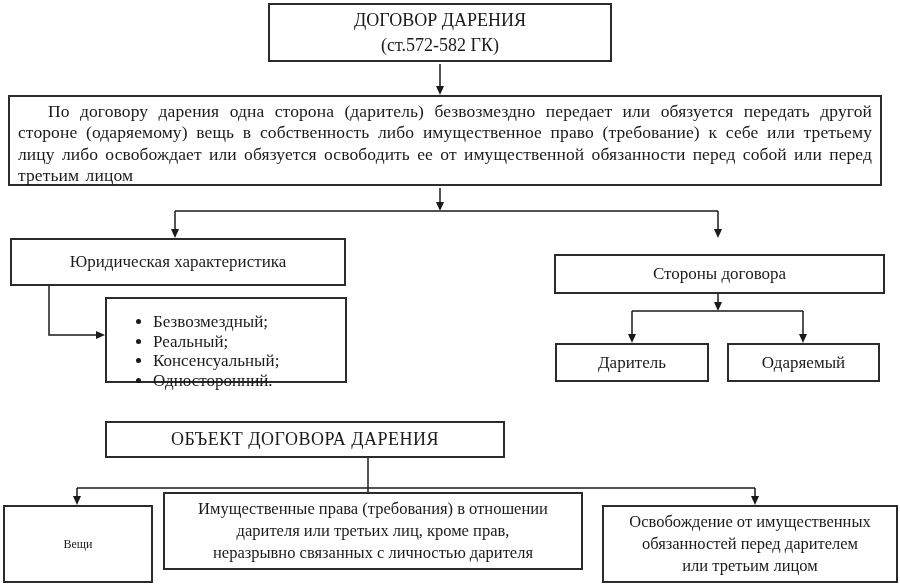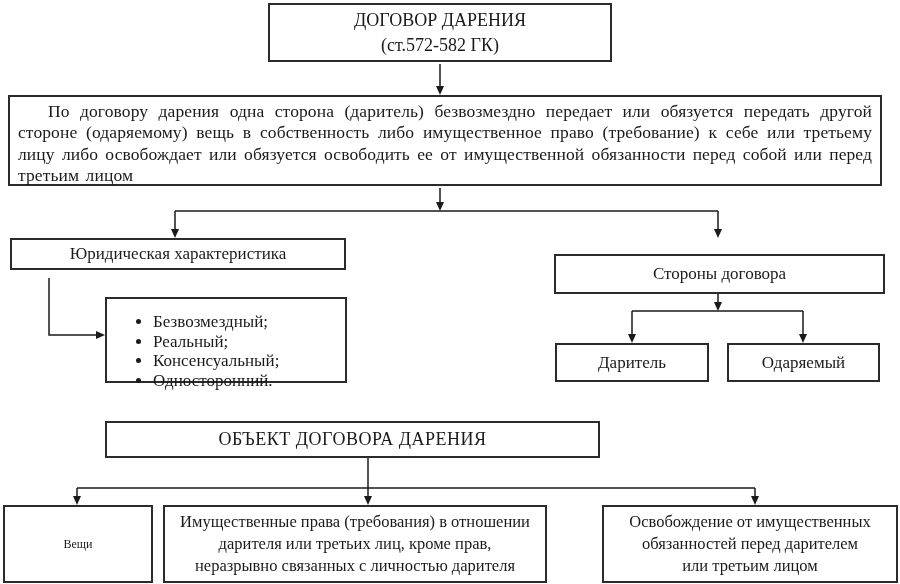--- a/index.html
+++ b/index.html
@@ -20,33 +20,33 @@
   
   .definition-box{
     left:8px;top:95px;width:874px;height:91px;
     display:block;padding:4px 8px;text-align:justify;
   }
   .definition-box p{
     margin:0;font-size:17.5px;line-height:21.3px;text-indent:30px;
     letter-spacing:0.1px;word-spacing:2px;
   }
   
-  .legal-box{left:10px;top:238px;width:336px;height:32px;font-size:17px;}
+  .legal-box{left:10px;top:238px;width:336px;height:48px;font-size:17px;}
   .parties-box{left:554px;top:254px;width:331px;height:40px;font-size:17px;}
   
   .features-box{left:105px;top:297px;width:242px;height:86px;display:block;}
   .features-box ul{margin:13px 0 0 0;padding:0 0 0 46px;text-align:left;}
   .features-box li{font-size:17px;line-height:19.5px;list-style:disc;}
   
   .donor-box{left:555px;top:343px;width:154px;height:39px;font-size:17px;}
   .donee-box{left:727px;top:343px;width:153px;height:39px;font-size:17px;}
   
-  .object-box{left:105px;top:421px;width:495px;height:37px;font-size:18px;letter-spacing:0.5px;}
+  .object-box{left:105px;top:421px;width:400px;height:37px;font-size:18px;letter-spacing:0.5px;}
   .things-box{left:3px;top:505px;width:150px;height:78px;font-size:12px;}
-  .rights-box{left:163px;top:505px;width:384px;height:78px;}
+  .rights-box{left:163px;top:492px;width:420px;height:78px;}
   .release-box{left:602px;top:505px;width:296px;height:78px;}
   .rights-box div,.release-box div{font-size:16.5px;line-height:22px;}
 </style>
 </head>
 <body>
 
 <div class="canvas">
 
   <svg class="connectors" width="900" height="584" viewBox="0 0 900 584">
     <defs>

